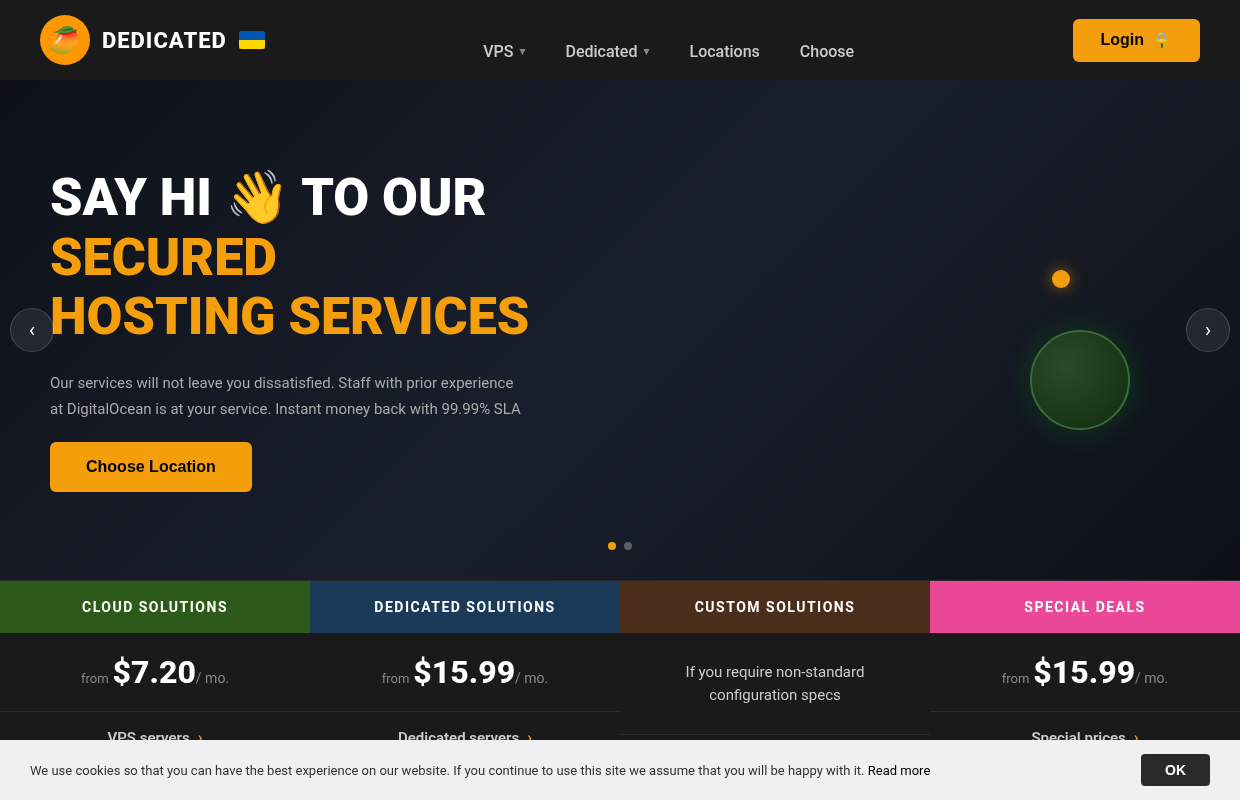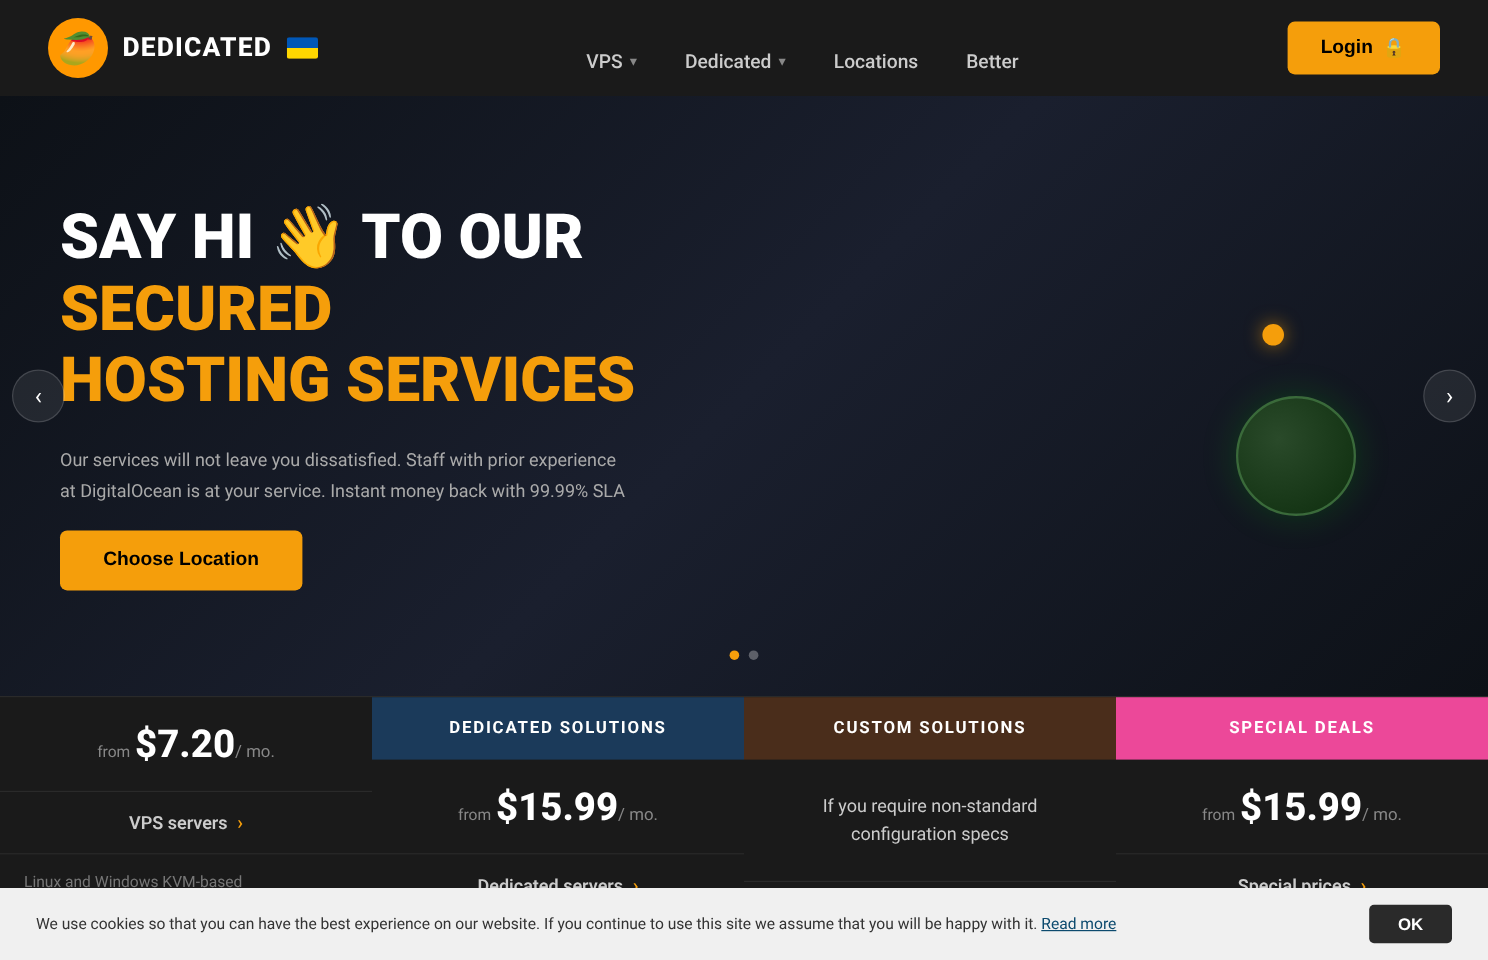--- a/index.html
+++ b/index.html
@@ -284,21 +284,21 @@
       color: #333;
       padding: 14px 30px;
       display: flex;
       align-items: center;
       justify-content: space-between;
       gap: 20px;
       z-index: 100;
       font-size: 13px;
     }
     .cookie-text { flex: 1; }
-    .cookie-link { color: #0c4a6e; text-decoration: underline; cursor: pointer; }
+    .cookie-link { color: #000000; cursor: pointer; }
     .cookie-ok {
       background: #2a2a2a;
       color: #fff;
       border: none;
       padding: 8px 24px;
       border-radius: 4px;
       font-size: 14px;
       font-weight: 600;
       cursor: pointer;
       margin-left: 38px;
@@ -323,21 +323,21 @@
       <span class="nav-chevron">▾</span>
     </a>
     <a class="nav-item">
       <span>Dedicated</span>
       <span class="nav-chevron">▾</span>
     </a>
     <a class="nav-item">
       <span>Locations</span>
     </a>
     <a class="nav-item">
-      <span>Better</span>
+      <span>Choose</span>
     </a>
   </div>
 
   <button class="login-btn">
     <span>Login</span>
     <span>🔒</span>
   </button>
 </nav>
 
 <section class="hero">
@@ -362,20 +362,21 @@
 
   <div class="slider-dots">
     <div class="dot active"></div>
     <div class="dot"></div>
   </div>
 </section>
 
 <div class="cards-row">
 
   <div class="card">
+    <div class="card-header cloud">CLOUD SOLUTIONS</div>
     <div class="card-body">
       <span class="price-label">from</span><span class="price">$7.20</span><span class="price-period">/ mo.</span>
     </div>
     <div class="card-action">
       <span>VPS servers</span>
       <span class="card-action-arrow">›</span>
     </div>
     <div class="card-footer">Linux and Windows KVM-based</div>
   </div>
 

